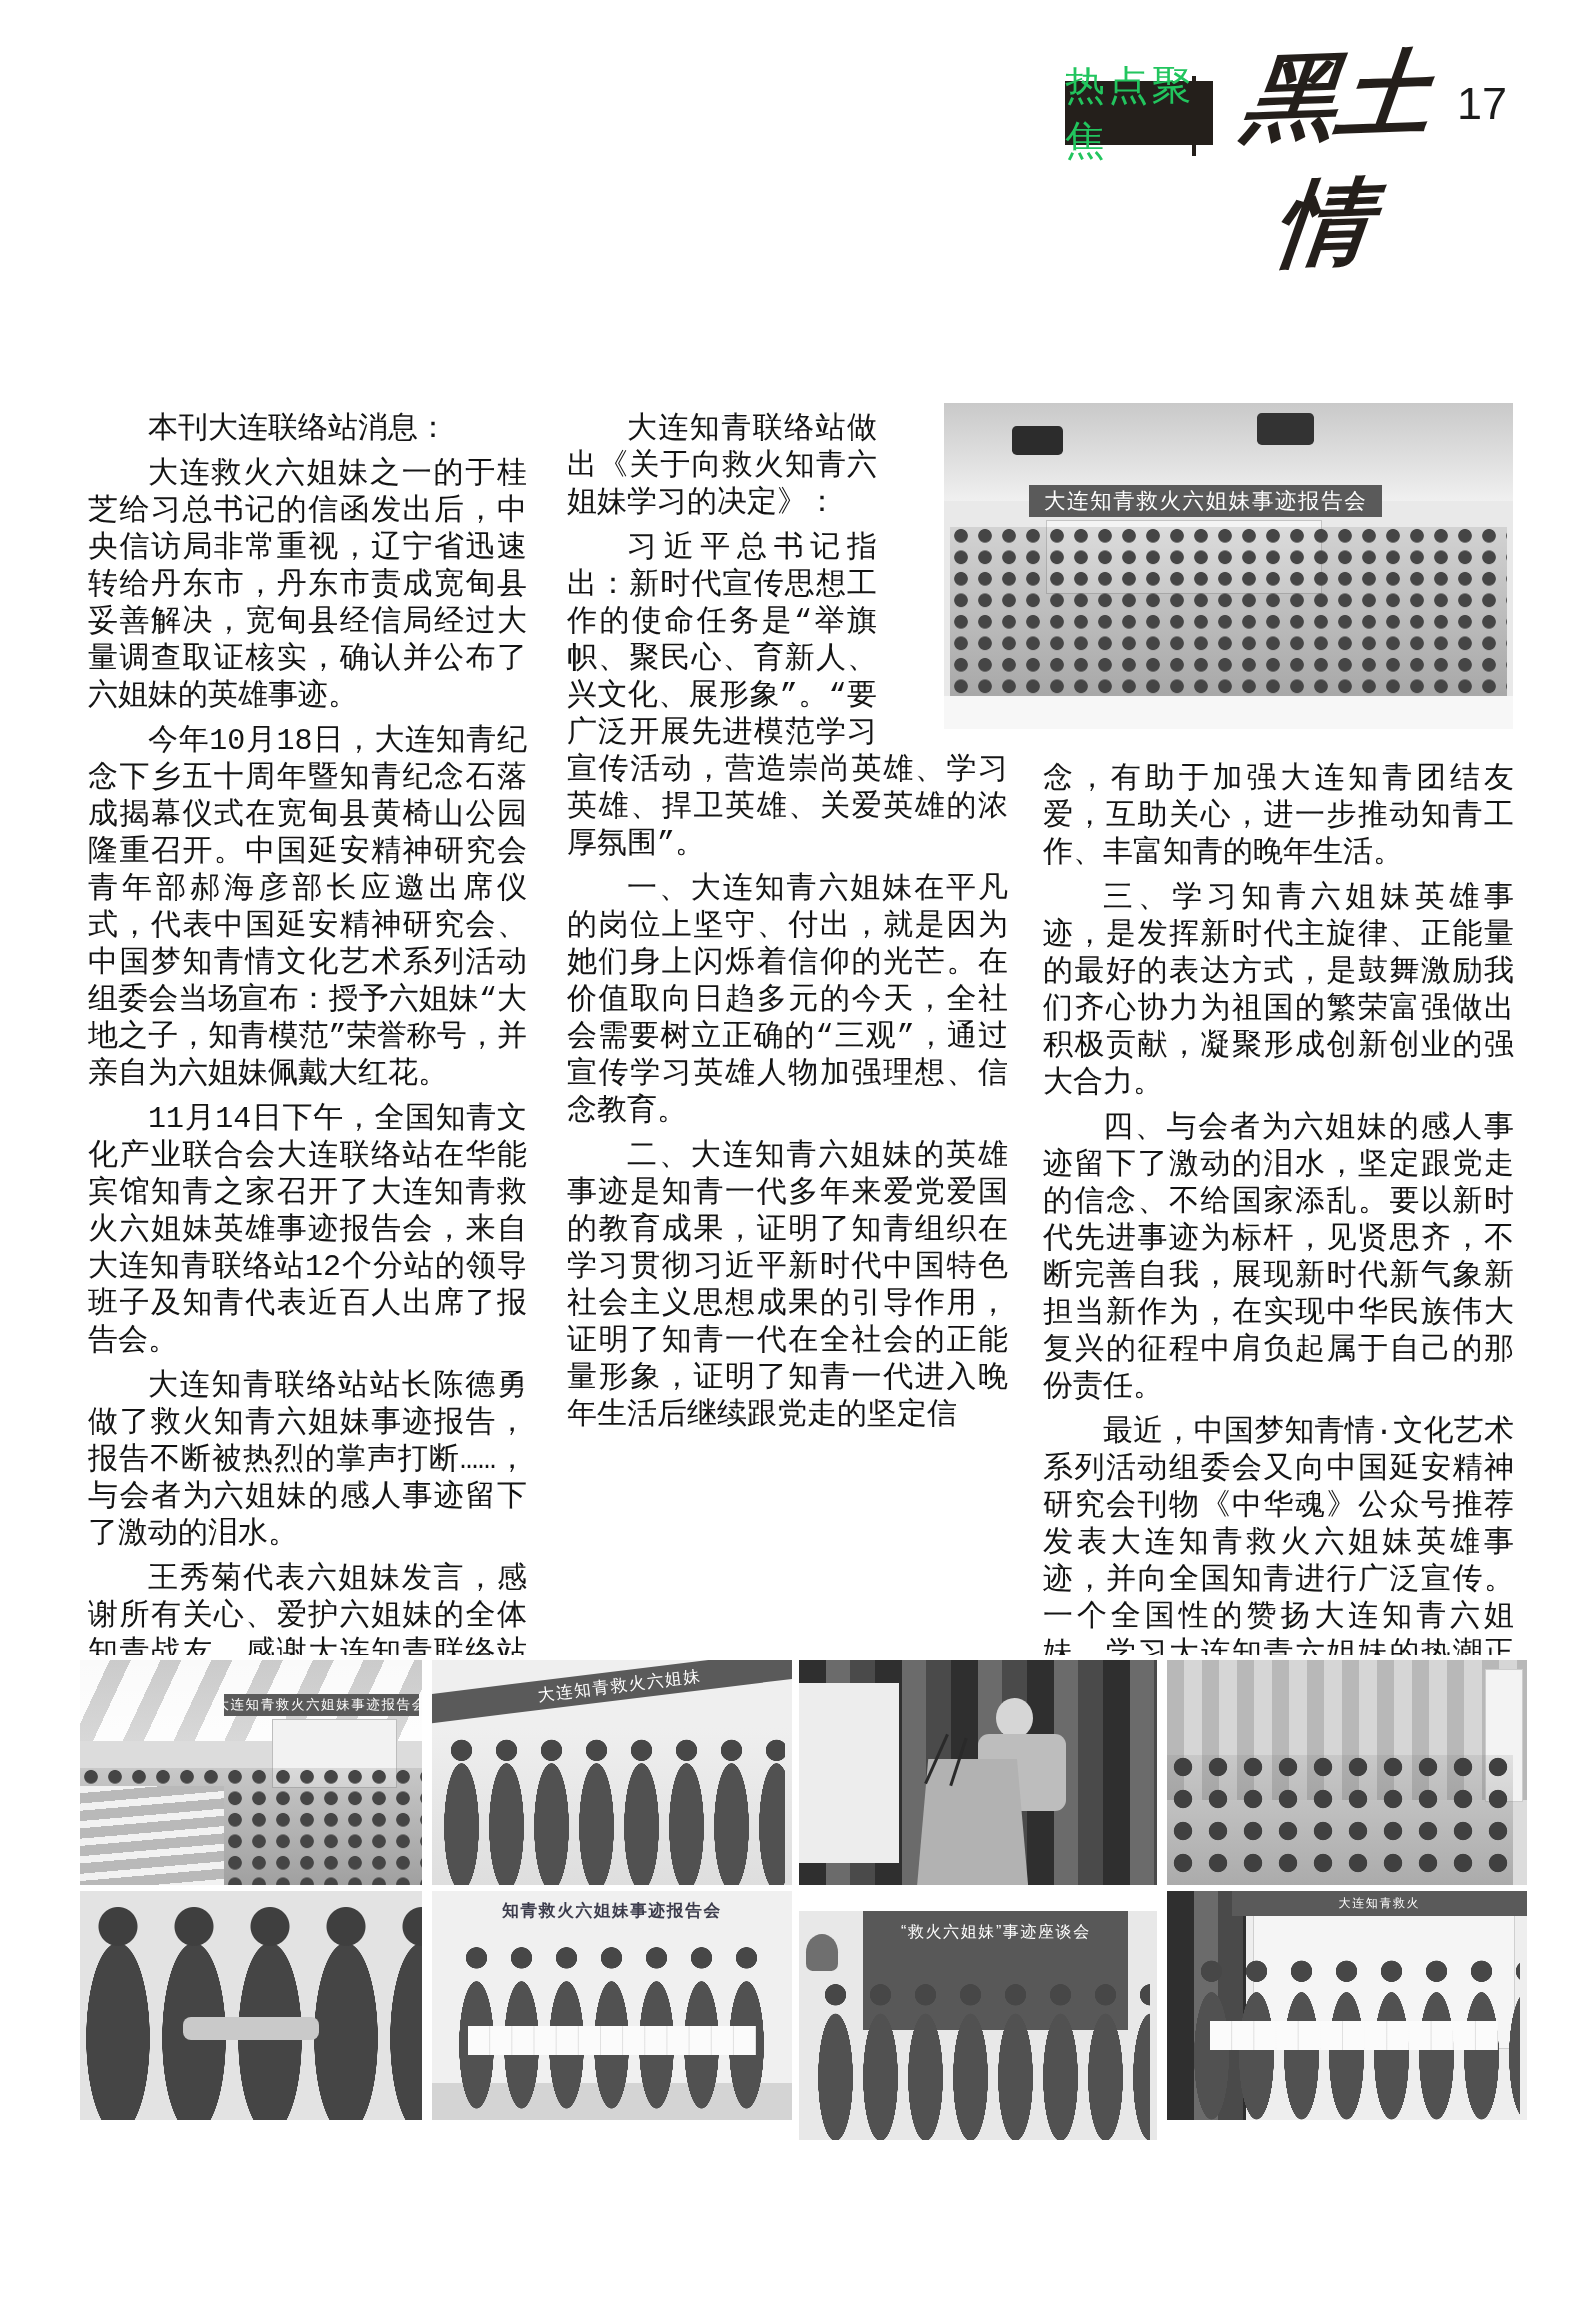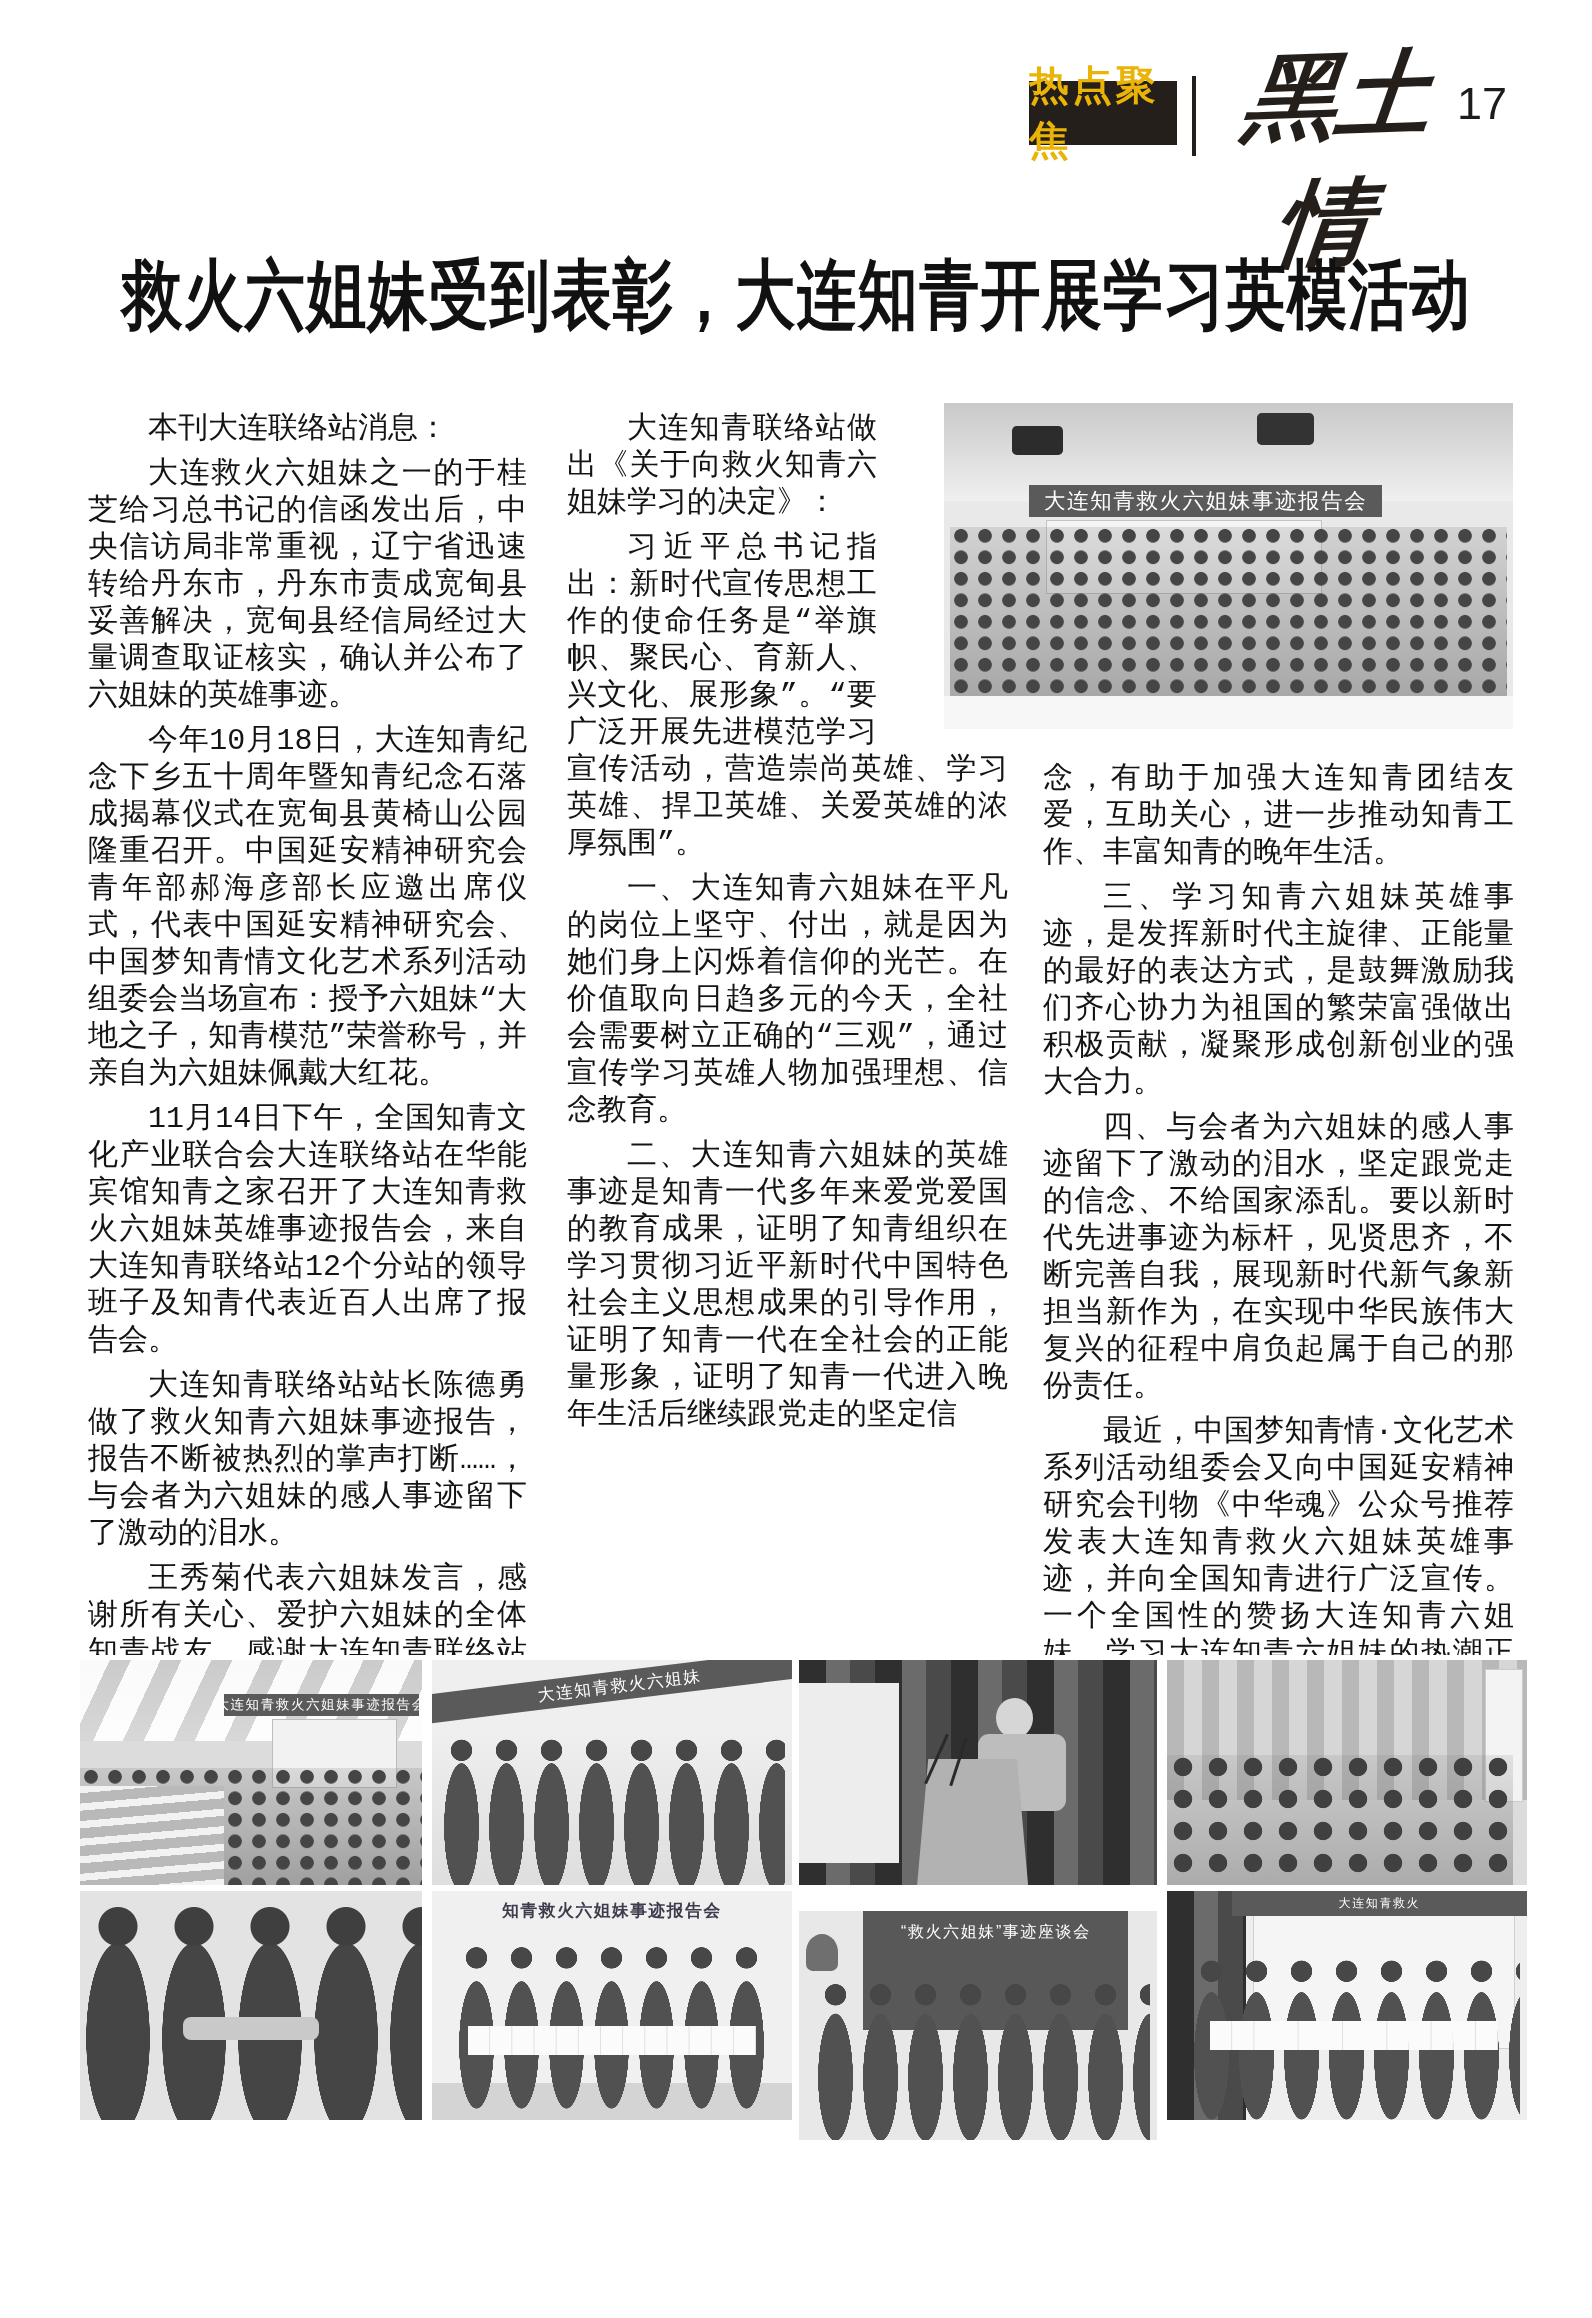--- a/index.html
+++ b/index.html
@@ -5,22 +5,22 @@
   html,body { margin:0; padding:0; background:#888; }
   .page {
     position:relative; width:1592px; height:2319px; background:#ffffff;
     font-family:"Liberation Serif","DejaVu Serif",serif; color:#161616;
     margin:0 auto; overflow:hidden;
   }
 
   
   .badge {
     position:absolute; display:flex; align-items:center; justify-content:center;
-    background:#241f1b; color:#eab308;
-    font-family:"Liberation Sans","DejaVu Sans",sans-serif; font-weight:bold;
+    background:#241f1b; color:#22c55e;
+    font-family:"Liberation Sans","DejaVu Sans",sans-serif; font-weight:normal;margin-left:36px;
   }
   .vrule { position:absolute; background:#241f1b; }
   .masthead {
     position:absolute; font-weight:bold; font-style:italic;
     transform:skewX(-8deg) rotate(-2deg); color:#241f1b;
     font-family:"DejaVu Serif","Liberation Serif",serif; text-align:center;
   }
   .pagenum {
     position:absolute; font-family:"Liberation Sans","DejaVu Sans",sans-serif;
     color:#1c1c1c; 
@@ -86,23 +86,20 @@
 
 <div class="page">
 
   <div class="badge" style="left:1029px;top:81px;width:148px;height:64px;font-size:40px;letter-spacing:3.2px;">
     <span>热点聚焦</span>
   </div>
   <div class="vrule" style="left:1192px;top:76px;width:4px;height:80px;"></div>
   <div class="masthead" style="left:1218px;top:32px;width:239px;height:127px;font-size:94px;line-height:127px;">黑土情</div>
   <div class="pagenum" style="left:1457px;top:78px;width:80px;font-size:45px;">17</div>
 
-  <div class="headline" style="left:80px;top:236px;width:1433px;height:121px;">
-    <span>救火六姐妹受到表彰，大连知青开展学习英模活动</span>
-  </div>
 
   <div class="col" style="left:80px;top:403px;width:455px;height:1252px;">
     <p>本刊大连联络站消息：</p>
     <p>大连救火六姐妹之一的于桂芝给习总书记的信函发出后，中央信访局非常重视，辽宁省迅速转给丹东市，丹东市责成宽甸县妥善解决，宽甸县经信局经过大量调查取证核实，确认并公布了六姐妹的英雄事迹。</p>
     <p>今年10月18日，大连知青纪念下乡五十周年暨知青纪念石落成揭幕仪式在宽甸县黄椅山公园隆重召开。中国延安精神研究会青年部郝海彦部长应邀出席仪式，代表中国延安精神研究会、中国梦知青情文化艺术系列活动组委会当场宣布：授予六姐妹“大地之子，知青模范”荣誉称号，并亲自为六姐妹佩戴大红花。</p>
     <p>11月14日下午，全国知青文化产业联合会大连联络站在华能宾馆知青之家召开了大连知青救火六姐妹英雄事迹报告会，来自大连知青联络站12个分站的领导班子及知青代表近百人出席了报告会。</p>
     <p>大连知青联络站站长陈德勇做了救火知青六姐妹事迹报告，报告不断被热烈的掌声打断……，与会者为六姐妹的感人事迹留下了激动的泪水。</p>
     <p>王秀菊代表六姐妹发言，感谢所有关心、爱护六姐妹的全体知青战友，感谢大连知青联络站总站和宽甸分站的各位领导，感谢中国延安精神研究会青年部的表彰和鼓励！回顾47年走过的路程，</p>
   </div>
 

